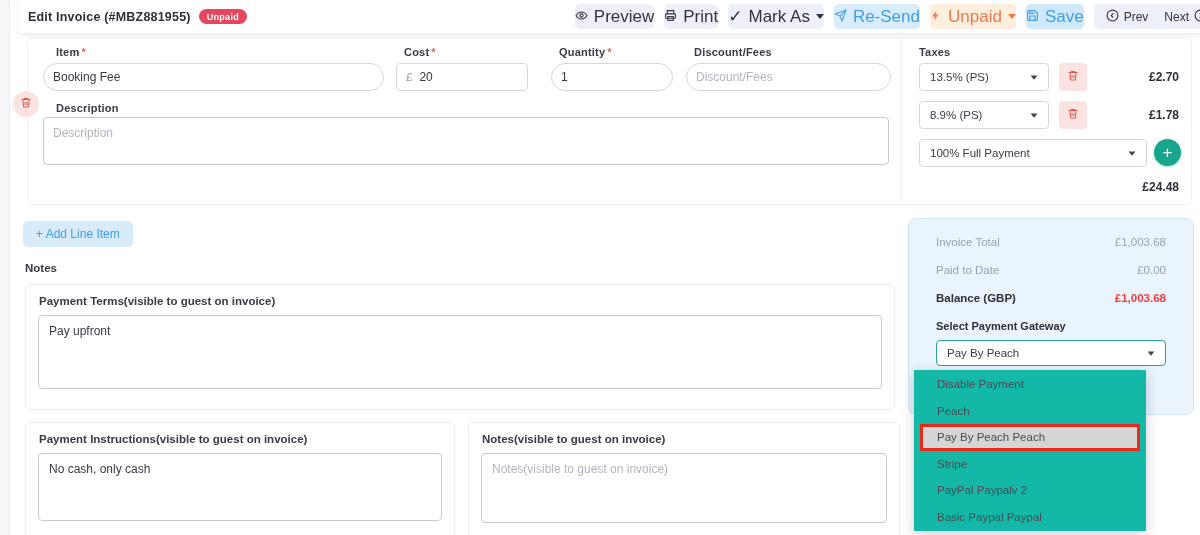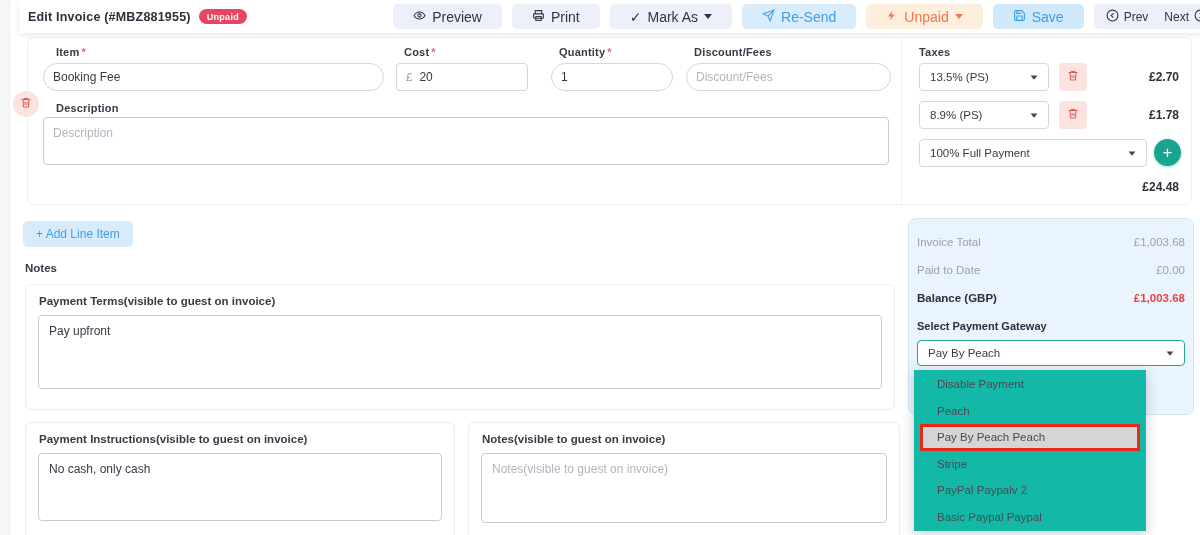--- a/index.html
+++ b/index.html
@@ -16,21 +16,21 @@
   
   .header { position:absolute; left:10px; top:0; width:1190px; height:33px;
     background:#fff; box-shadow: 0 2px 5px rgba(40,40,70,0.10);
     display:flex; align-items:center; z-index:5;margin-left:9px; }
   .title-wrap { display:flex; align-items:center; gap:8px; padding-left:9px; }
   .page-title { font-size:12.5px; font-weight:700; color:#2f2e3a; letter-spacing:.2px; }
   .badge { background:#e8455f; color:#fff; font-size:9px; font-weight:700;
     border-radius:9px; padding:2.5px 8px 2px; letter-spacing:.3px; }
   .toolbar { position:absolute; right:-10px; top:4px; display:flex; gap:10px; align-items:center; }
   .tbtn { display:flex; align-items:center; gap:6px; height:25px; border:none;
-    border-radius:5px; padding:0 20px; font-size:14px; cursor:pointer;
+    border-radius:5px; padding:0 0; font-size:17px; cursor:pointer;
     font-family:inherit; background:#edf0f9; color:#33323e; white-space:nowrap; }
   .tbtn svg { flex:0 0 auto; }
   .tbtn.resend { background:#d9ecfb; color:#3f9fe9; }
   .tbtn.actions { background:#fdeedd; color:#f2784b; }
   .tbtn.save { background:#cfe8fa; color:#3f9fe9; }
   .caret-down { width:0; height:0; border-left:4px solid transparent;
     border-right:4px solid transparent; border-top:5px solid currentColor; display:inline-block; }
   .pn-group { display:flex; align-items:center; gap:16px; background:#edf0f9;
     border-radius:5px; height:25px; padding:0 12px; }
   .pn-item { display:flex; align-items:center; gap:5px; font-size:12px; color:#33323e; cursor:pointer; }
@@ -75,21 +75,21 @@
     font-weight:700; color:#3a3946; }
 
   .card { position:absolute; border:1px solid #ececf2; border-radius:6px; background:#fff; }
   .card .clabel { position:absolute; left:13px; top:10px; font-size:11.5px; font-weight:700; color:#3a3946; }
   .card .ctarea { position:absolute; left:12px; right:12px; top:30px; border:1px solid #c9c9d4;
     border-radius:4px; resize:none; font-size:12px; color:#3a3946; padding:8px 10px;
     font-family:inherit; outline:none; width:calc(100% - 24px); }
 
   
   .summary { position:absolute; left:908px; top:218px; width:286px; height:197px;
-    background:#e9f4fc; border:1px solid #cfe6f4; border-radius:8px; padding:17px 8px 0; }
+    background:#e9f4fc; border:1px solid #cfe6f4; border-radius:8px; padding:17px 27px 0; }
   .srow { display:flex; justify-content:space-between; font-size:11.5px; margin-bottom:16px; }
   .srow .muted { color:#9ba0b3; }
   .srow.balance { font-weight:700; }
   .srow.balance .blabel { color:#2f2e3a; }
   .srow.balance .bval { color:#f23d3d; }
   .gw-label { font-size:11px; font-weight:700; color:#2f2e3a; margin-bottom:8px; }
   .gw-select { height:26px; border:1.5px solid #2aa394; border-radius:4px; background:#fff;
     display:flex; align-items:center; justify-content:space-between; padding:0 10px;
     font-size:11.5px; color:#3a3946; cursor:pointer; }
   .gw-select .caret-down { border-top-color:#44434f; transform:scale(.85); }

